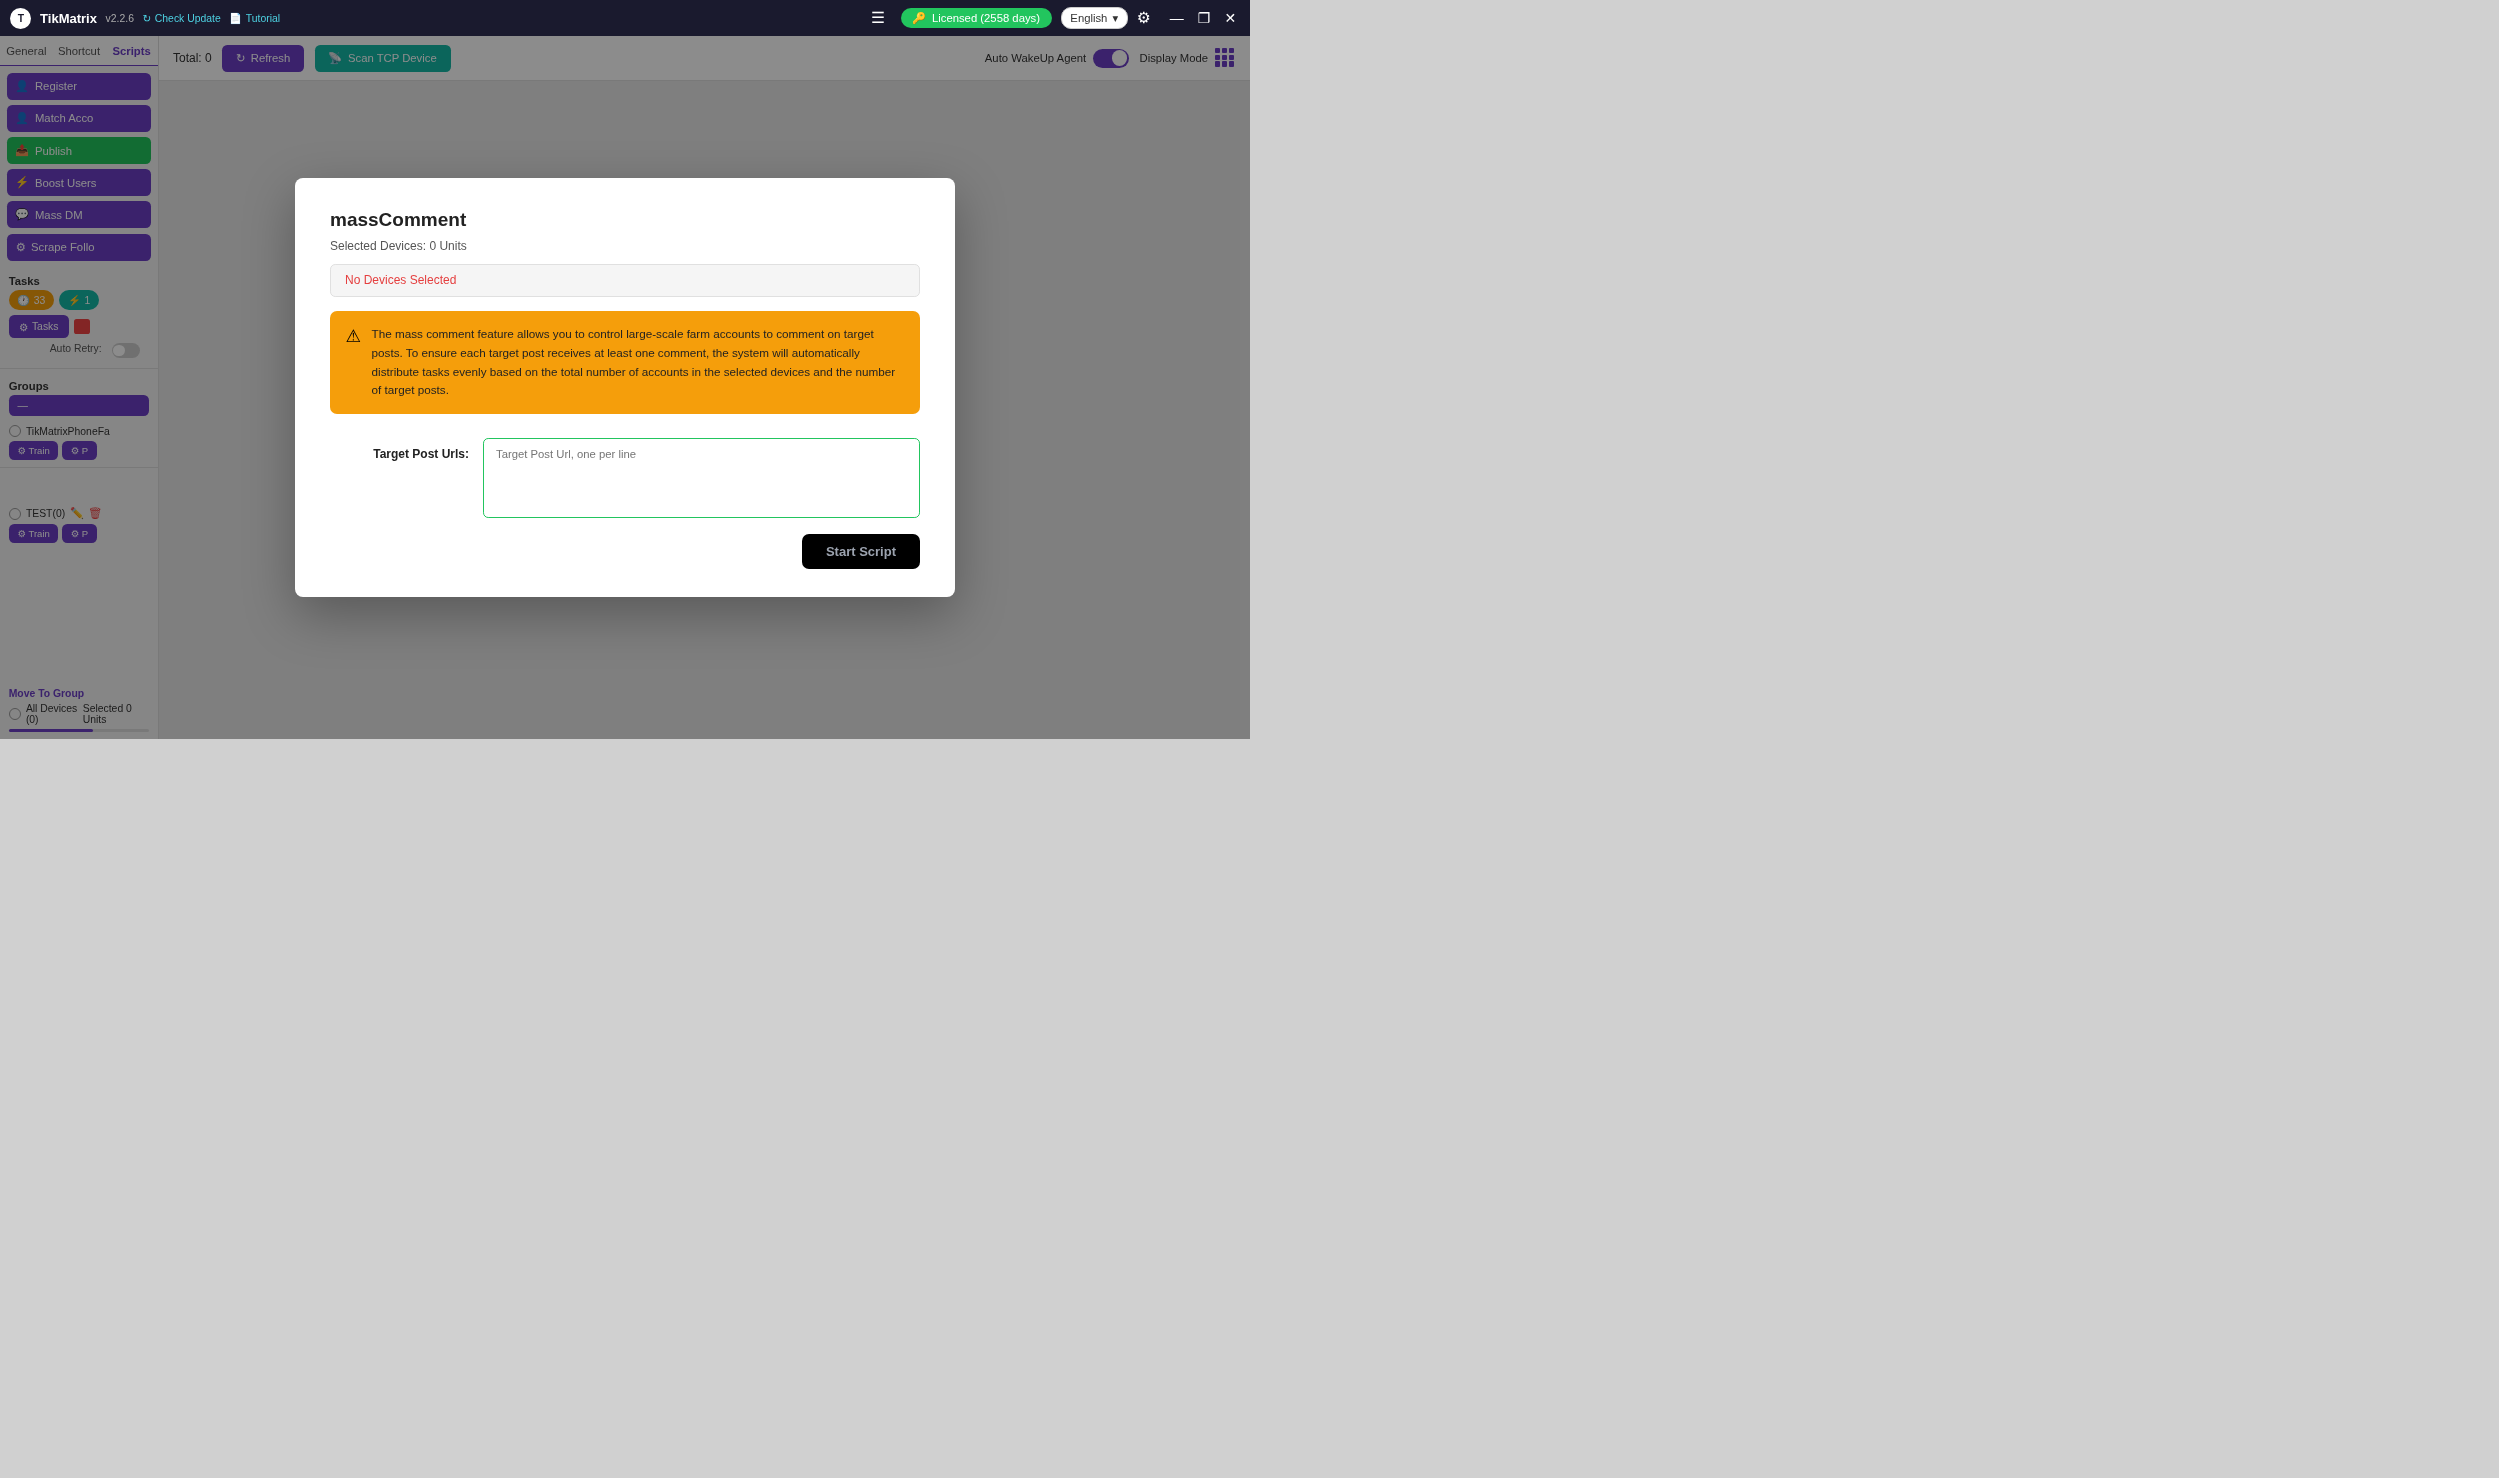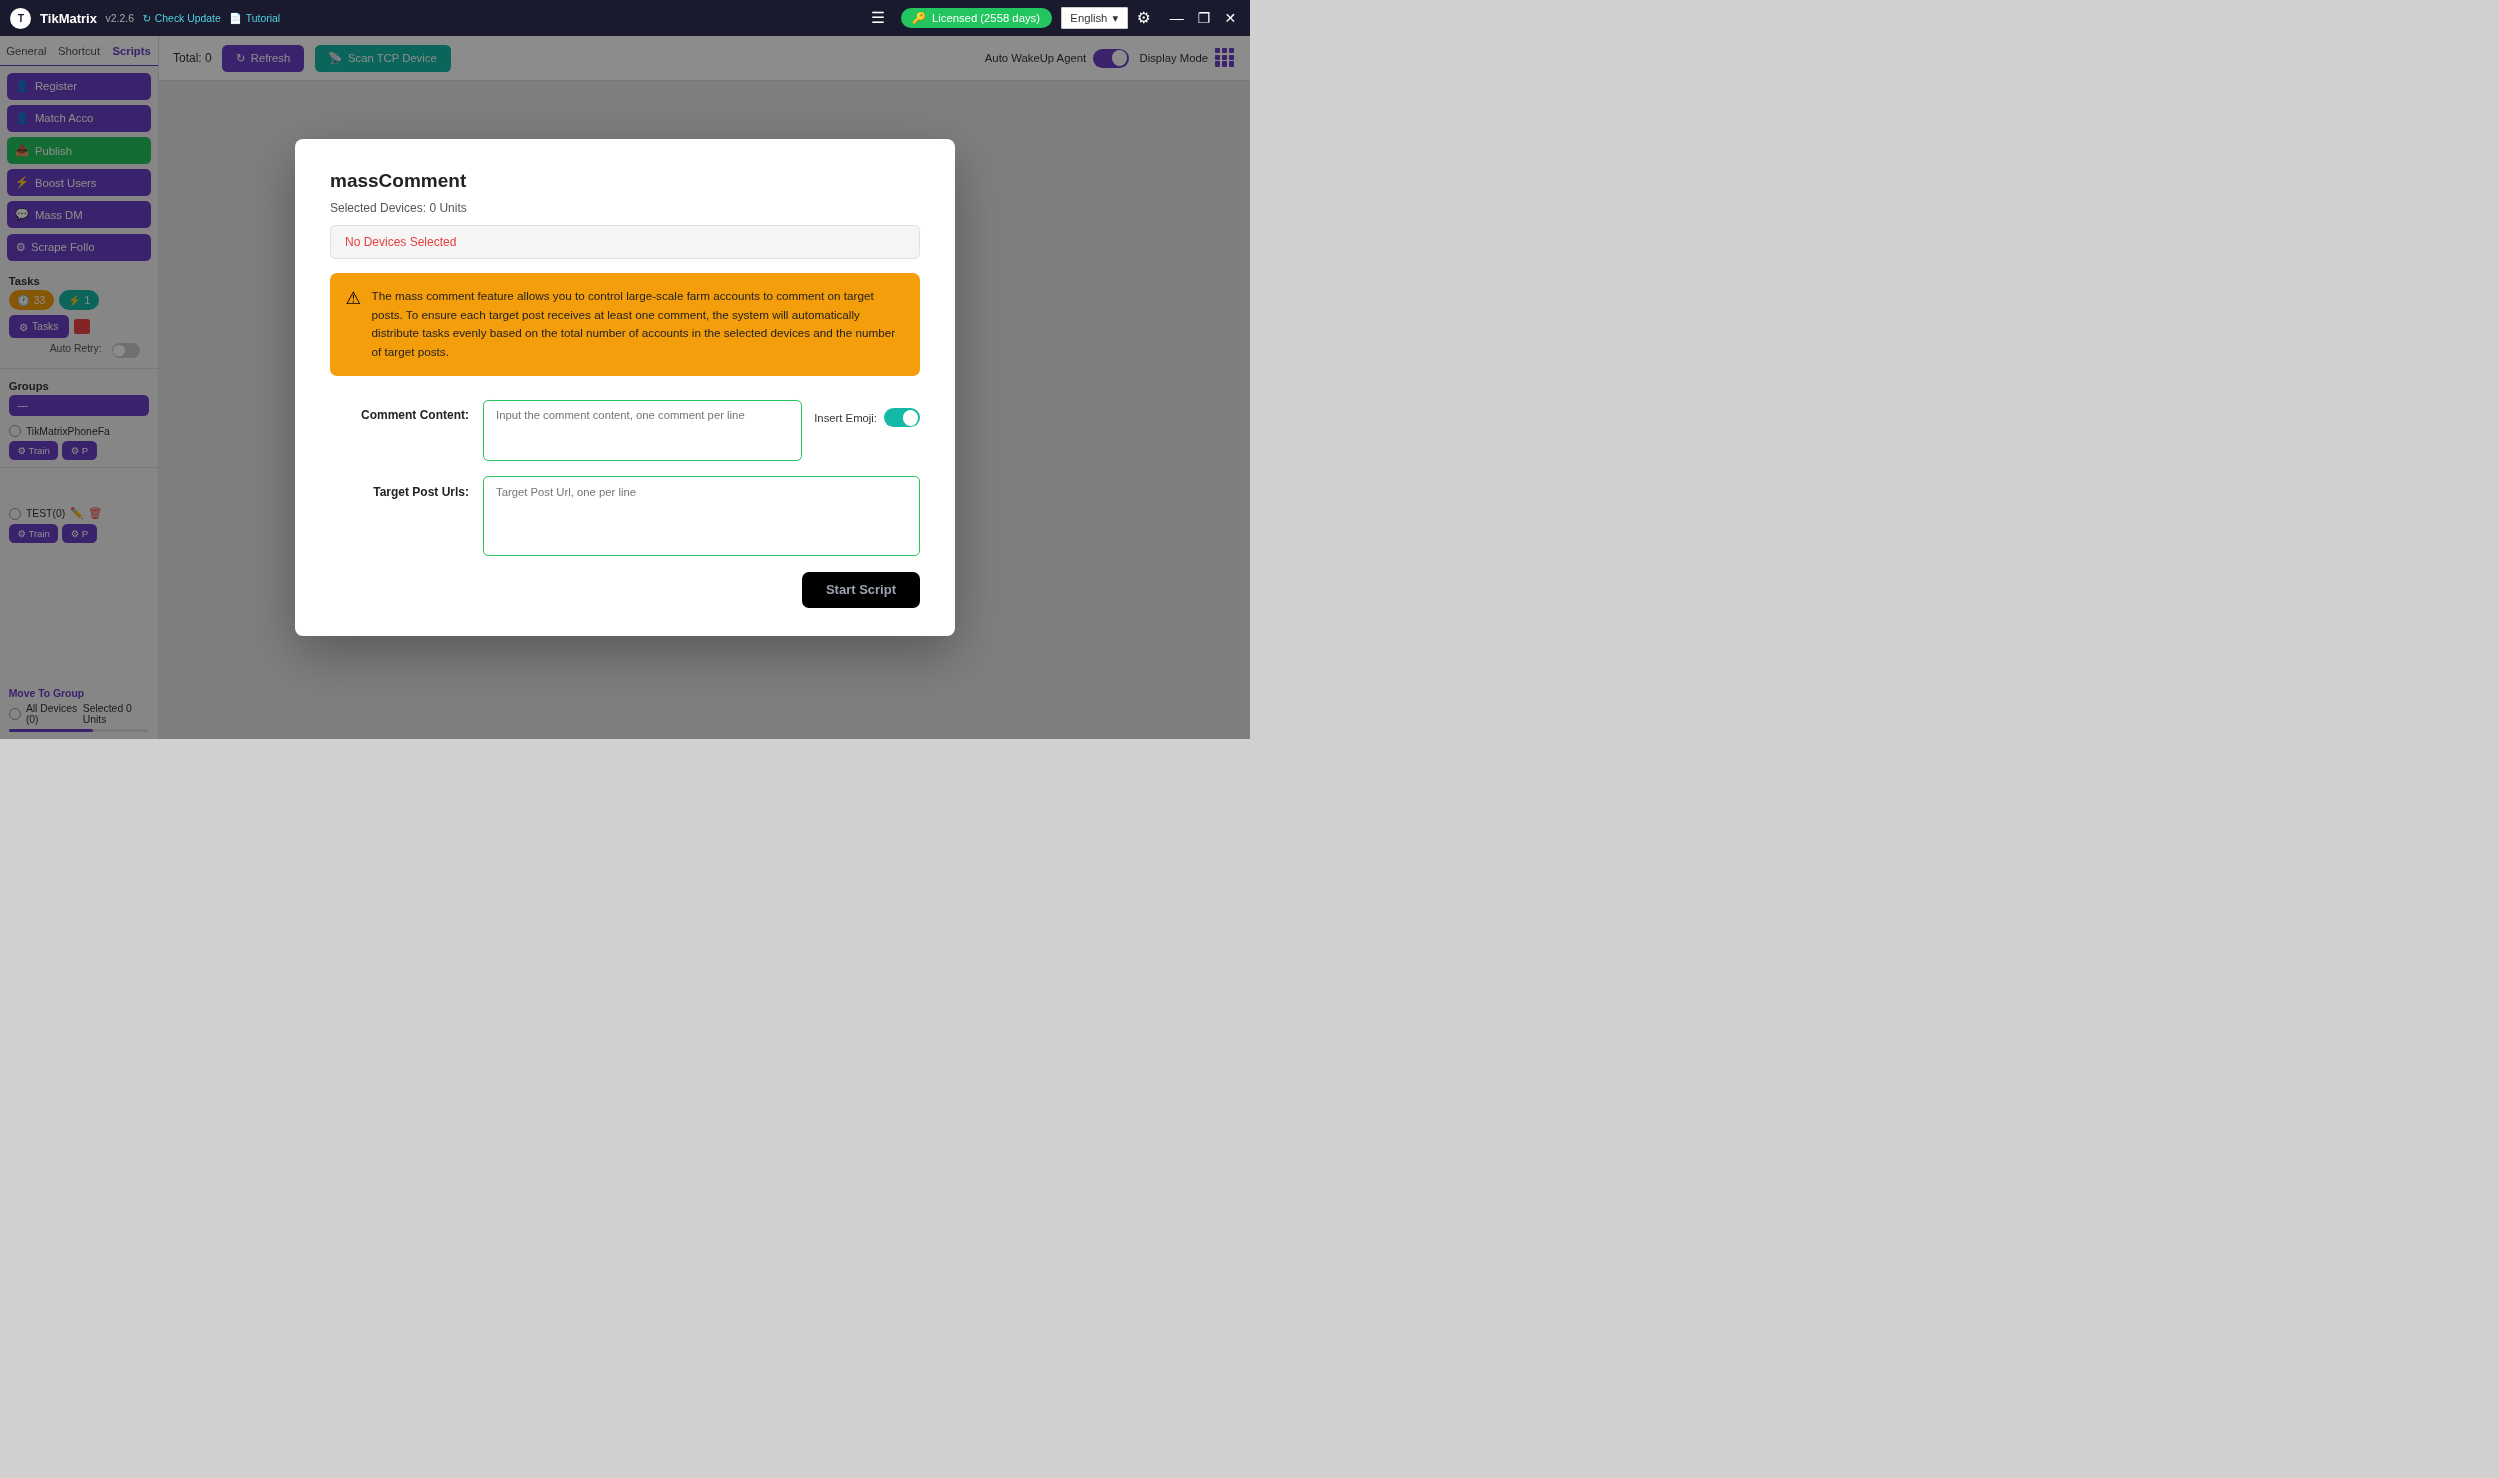--- a/index.html
+++ b/index.html
@@ -68,21 +68,21 @@
       border-radius: 17.4px;
       padding: 3.5px 12px;
       font-size: 11.3px;
       font-weight: 500;
       display: flex; align-items: center; gap: 5.2px;
     }
     .titlebar-lang {
       background: white;
       color: #333;
       border: 0.9px solid #ccc;
-      border-radius: 1px;
+      border-radius: 10px;
       padding: 3.5px 8.7px;
       font-size: 11.3px;
       display: flex; align-items: center; gap: 5.2px;
       cursor: pointer;
       justify-content: flex-end;
     }
     .titlebar-gear {
       color: white;
       font-size: 15.6px;
       cursor: pointer;
@@ -718,32 +718,20 @@
 <div class="modal-overlay">
   <div class="modal">
     <div class="modal-title">massComment</div>
     <div class="modal-selected-devices">Selected Devices: 0 Units</div>
     <div class="modal-no-devices">No Devices Selected</div>
     <div class="modal-warning">
       <span class="modal-warning-icon">⚠</span>
       <span class="modal-warning-text">The mass comment feature allows you to control large-scale farm accounts to comment on target posts. To ensure each target post receives at least one comment, the system will automatically distribute tasks evenly based on the total number of accounts in the selected devices and the number of target posts.</span>
     </div>
 
-    <div class="modal-field-row">
-      <div class="modal-field-label">Comment Content:</div>
-      <div class="modal-field-right">
-        <textarea class="modal-textarea" rows="3" style="height: 61px;" placeholder="Input the comment content, one comment per line"></textarea>
-        <div class="modal-insert-emoji">
-          <span>Insert Emoji:</span>
-          <div class="toggle-teal">
-            <div class="toggle-teal-knob"></div>
-          </div>
-        </div>
-      </div>
-    </div>
 
     <div class="modal-field-row">
       <div class="modal-field-label">Target Post Urls:</div>
       <div class="modal-field-right">
         <textarea class="modal-textarea" rows="5" style="height: 80px;" placeholder="Target Post Url, one per line"></textarea>
       </div>
     </div>
 
     <div class="modal-start-row">
       <button class="modal-start-btn">Start Script</button>

